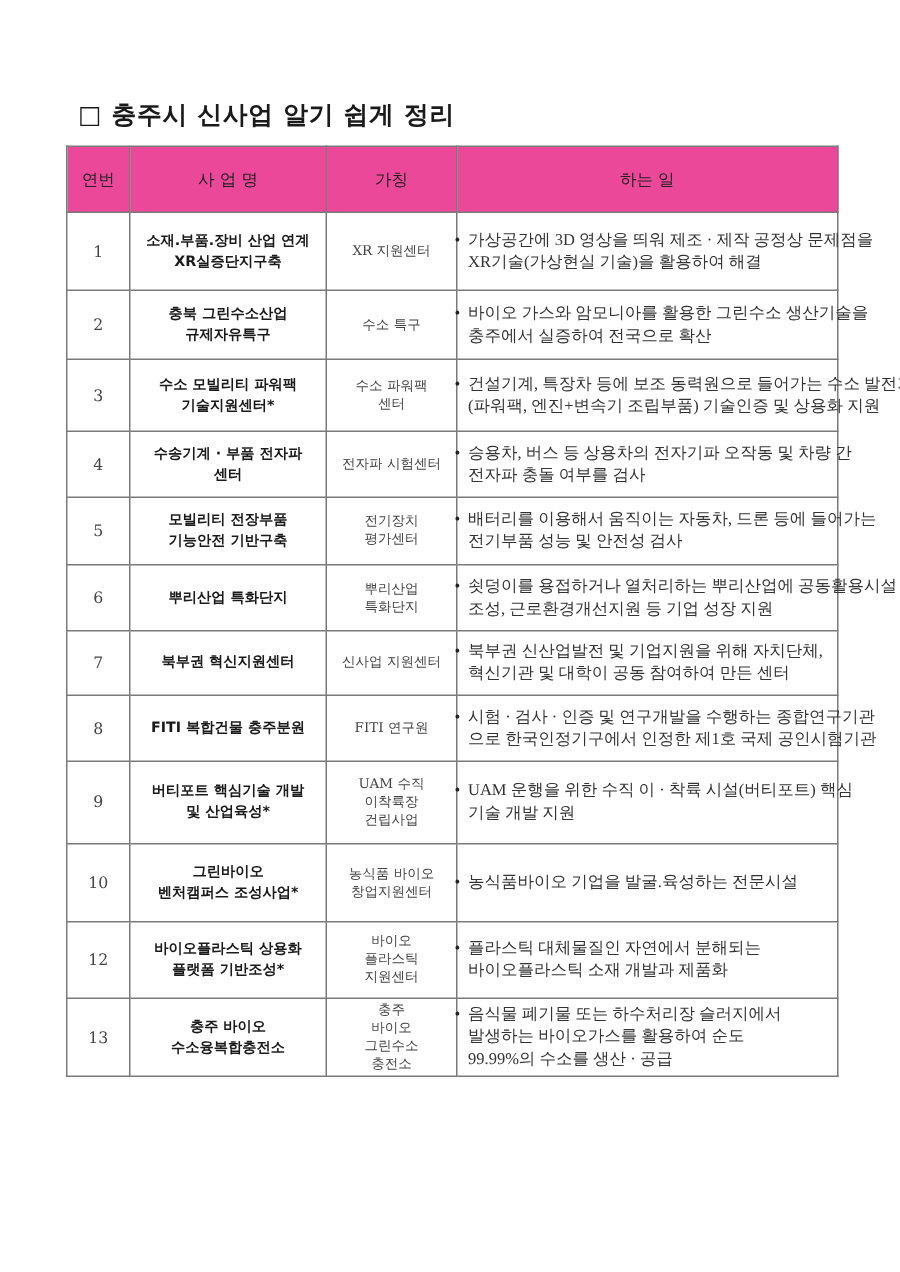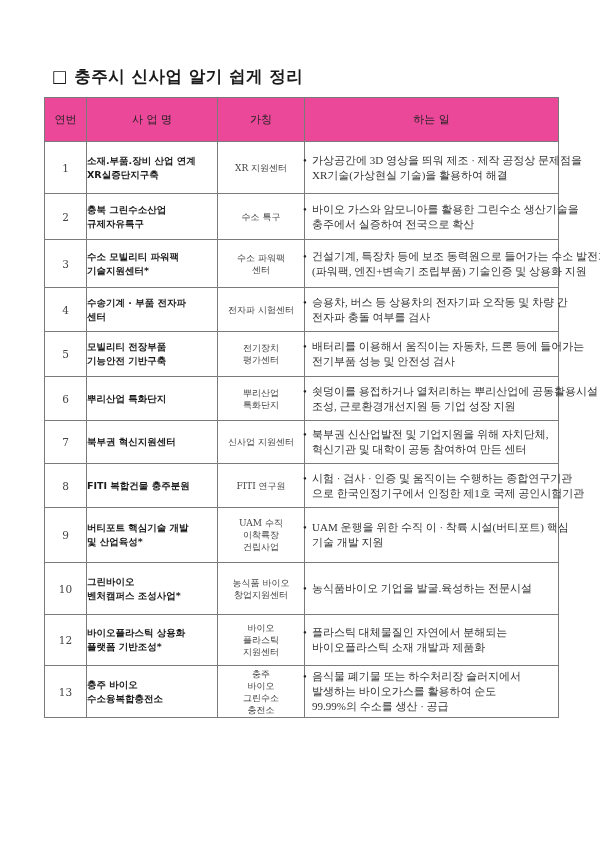--- a/index.html
+++ b/index.html
@@ -6,21 +6,21 @@
   body { width: 600px; height: 848px; position: relative; overflow: hidden;
          font-family: "DejaVu Sans", "Liberation Sans", sans-serif; color: #222; }
   .title { position: absolute; left: 52px; top: 66px; font-size: 16.5px; font-weight: bold;
            letter-spacing: 0.5px; color: #1a1a1a; white-space: nowrap; }
   table.main { position: absolute; left: 44px; top: 97px; width: 514px;
                border-collapse: collapse; table-layout: fixed; }
   table.main td, table.main th { border: 1px solid #7a7a7a; padding: 0; vertical-align: middle; }
   table.main th { background: #ec4899; font-weight: normal; font-size: 11px; color: #222;
                   height: 43px; text-align: center; font-family: "DejaVu Sans", sans-serif; }
   td.num { text-align: center; font-family: "DejaVu Serif", serif; font-size: 10.5px; color: #444; }
-  td.name { font-weight: bold; font-size: 9.5px; line-height: 14px; color: #1a1a1a;
+  td.name { text-align: center; font-weight: bold; font-size: 9.5px; line-height: 14px; color: #1a1a1a;
             font-family: "DejaVu Sans", sans-serif; padding: 0 4px; }
   td.org { text-align: center; font-size: 9px; line-height: 12px; color: #444;
            font-family: "DejaVu Serif", serif; padding: 0 3px; }
   td.desc { font-size: 11px; line-height: 15px; color: #333; padding: 0 6px 0 10px;
             font-family: Liberation Serif, serif; }
   .desc-line { display: block; white-space: nowrap; }
   .desc-line.first::before { content: "\2022"; display: inline-block; width: 9px; margin-left: -2px; color: #222; }
   .desc-line.cont { padding-left: 7px; }
   .name span, .org span { display: block; }
 </style>
@@ -146,21 +146,21 @@
       </tr>
       <tr style="height: 44px;">
         <td class="num">8</td>
         <td class="name">
           <span>FITI 복합건물 충주분원</span>
         </td>
         <td class="org">
           <span>FITI 연구원</span>
         </td>
         <td class="desc">
-          <span class="desc-line first">시험 · 검사 · 인증 및 움직이는 수행하는 종합연구기관</span>
+          <span class="desc-line first">시험 · 검사 · 인증 및 연구개발을 수행하는 종합연구기관</span>
           <span class="desc-line cont">으로 한국인정기구에서 인정한 제1호 국제 공인시험기관</span>
         </td>
       </tr>
       <tr style="height: 55px;">
         <td class="num">9</td>
         <td class="name">
           <span>버티포트 핵심기술 개발</span>
           <span>및 산업육성*</span>
         </td>
         <td class="org">

